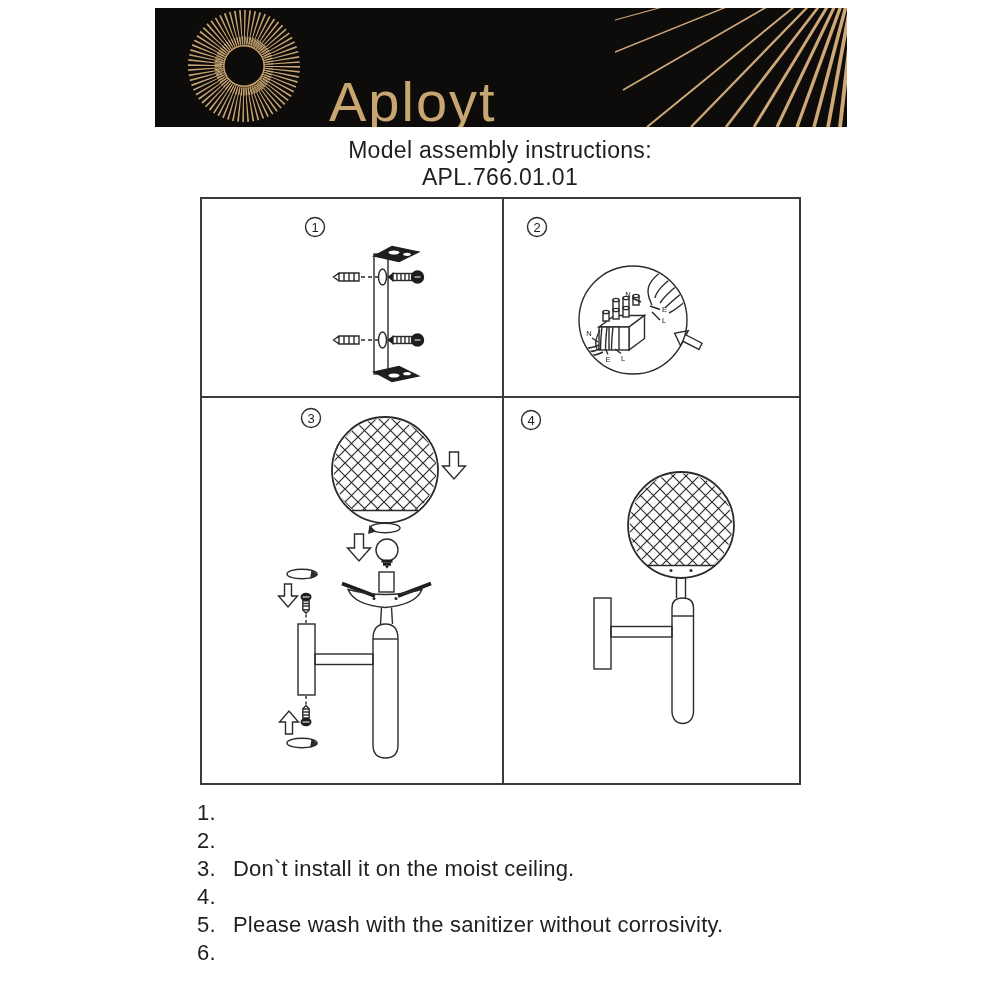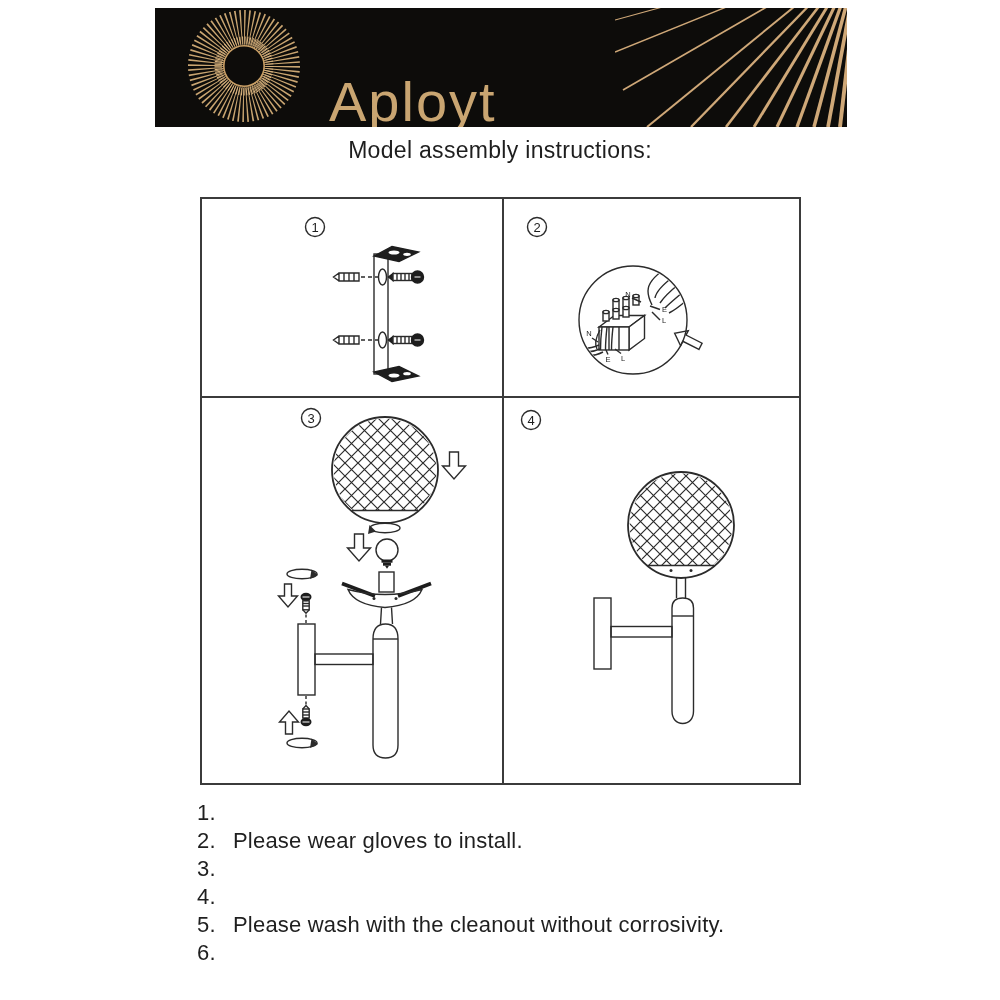--- a/index.html
+++ b/index.html
@@ -67,20 +67,21 @@
       <line x1="245" y1="-55" x2="182" y2="119" stroke-width="3.3"></line>
       <line x1="245" y1="-55" x2="199" y2="119" stroke-width="3.5"></line>
       <line x1="245" y1="-55" x2="213" y2="119" stroke-width="3.7"></line>
       <line x1="245" y1="-55" x2="225" y2="119" stroke-width="3.9"></line>
     </g>
   </svg>
 </div>
 
 <div class="title-block">
   <div class="title-line">Model assembly instructions:</div>
+  <div class="title-line">APL.766.01.01</div>
 </div>
 
 <div class="grid">
   <div class="vdiv"></div>
   <div class="hdiv"></div>
 
   <svg class="panel p1" width="300" height="197" viewBox="0 0 300 197">
     <g>
       <circle class="badge-circle" cx="113" cy="28" r="9.5"></circle>
       <text class="badge-num" x="113" y="32.5" text-anchor="middle">1</text>
@@ -309,28 +310,28 @@
     </g>
   </svg>
 </div>
 
 <div class="list">
   <div class="item">
     <span class="n">1.</span>
   </div>
   <div class="item">
     <span class="n">2.</span>
-    <span>Please wear gloves to install.</span>
   </div>
   <div class="item">
     <span class="n">3.</span>
+    <span>Don`t install it on the moist ceiling.</span>
   </div>
   <div class="item">
     <span class="n">4.</span>
   </div>
   <div class="item">
     <span class="n">5.</span>
-    <span>Please wash with the cleanout without corrosivity.</span>
+    <span>Please wash with the sanitizer without corrosivity.</span>
   </div>
   <div class="item">
     <span class="n">6.</span>
   </div>
 </div>
 
 </body></html>

